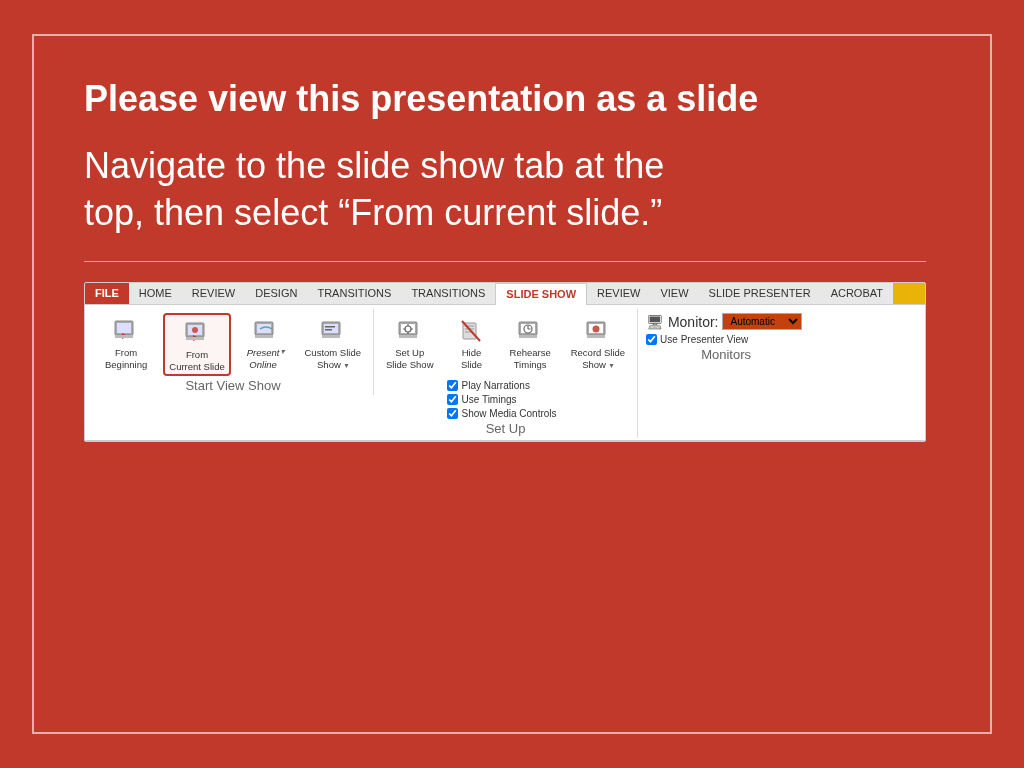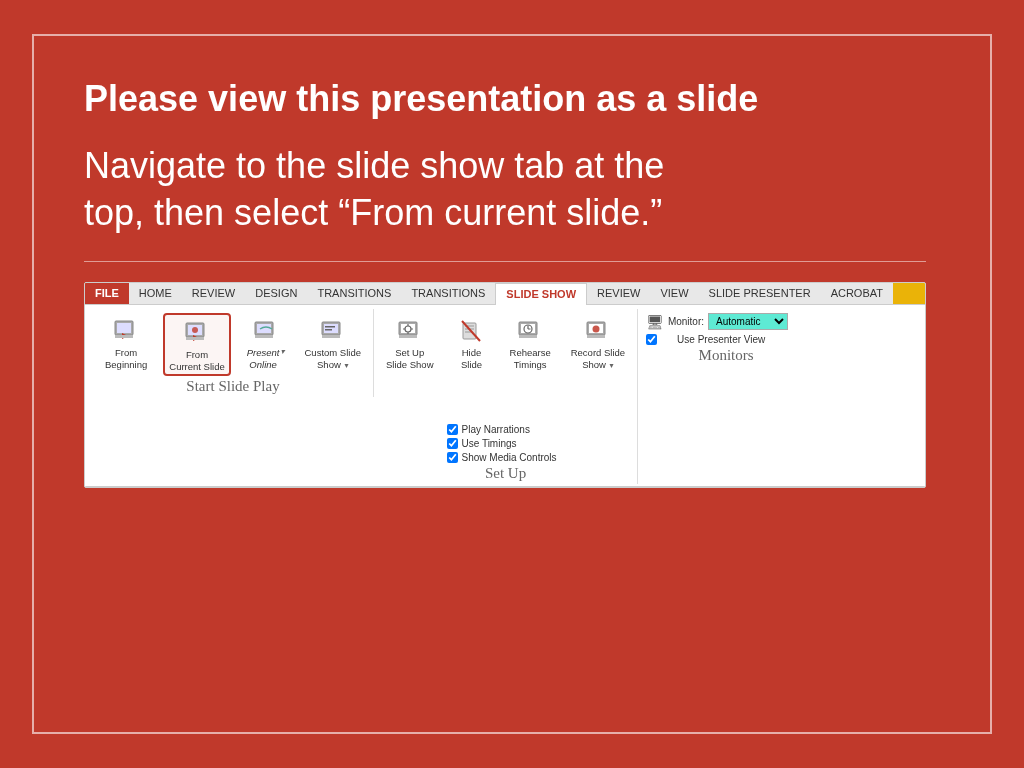--- a/index.html
+++ b/index.html
@@ -148,35 +148,33 @@
 
     .ribbon-btn .btn-label {
       font-size: 9.5px;
       color: #333;
       text-align: center;
       line-height: 1.2;
       white-space: nowrap;
     }
 
     .ribbon-group-label {
-      font-size: 15px;
+      font-size: 13px;
       color: #666;
       text-align: center;
       padding-top: 2px;
       padding-bottom: 2px;
-      font-family: Liberation Serif, serif;
     }
 
     .ribbon-checkboxes {
       display: flex;
       flex-direction: column;
       gap: 3px;
       padding-top: 8px;
       padding-right: 8px;
-      margin-top: 44px;
     }
 
     .ribbon-checkbox-item {
       display: flex;
       align-items: center;
       gap: 4px;
       font-size: 10px;
       color: #333;
     }
 
@@ -195,37 +193,37 @@
 
     .monitor-row {
       display: flex;
       align-items: center;
       gap: 4px;
       font-size: 10px;
       color: #333;
     }
 
     .monitor-label {
-      font-size: 10px;
+      font-size: 14px;
       color: #333;
       white-space: nowrap;
     }
 
     .monitor-select {
       font-size: 10px;
       padding: 1px 3px;
       border: 1px solid #aaa;
-      background: #5eead4;
+      background: #c2410c;
       min-width: 80px;
     }
 
     .presenter-row {
       display: flex;
       align-items: center;
-      gap: 20px;
+      gap: 3px;
       font-size: 10px;
       color: #333;
     }
 
     .btn-with-arrow {
       display: flex;
       font-style: italic;
     }
 
     .dropdown-arrow {
@@ -314,21 +312,21 @@
                 <rect x="3" y="5" width="18" height="13" rx="1" fill="#aaa" stroke="#888" stroke-width="1"></rect>
                 <rect x="5" y="7" width="14" height="9" fill="#ddf"></rect>
                 <rect x="6" y="9" width="10" height="1.5" fill="#666"></rect>
                 <rect x="6" y="12" width="7" height="1.5" fill="#666"></rect>
                 <rect x="3" y="18" width="18" height="3" fill="#bbb"></rect>
               </svg>
             </div>
             <div class="btn-label">Custom Slide<br>Show <span class="dropdown-arrow">▾</span></div>
           </div>
         </div>
-        <div class="ribbon-group-label">Start Slide Play</div>
+        <div class="ribbon-group-label">Start View Show</div>
       </div>
 
       <div class="ribbon-group">
         <div class="ribbon-buttons">
 
           <div class="ribbon-btn">
             <div class="icon-area">
               <svg width="28" height="28" viewBox="0 0 28 28">
                 <rect x="3" y="5" width="18" height="13" rx="1" fill="#aaa" stroke="#888" stroke-width="1"></rect>
                 <rect x="5" y="7" width="14" height="9" fill="#fff"></rect>

